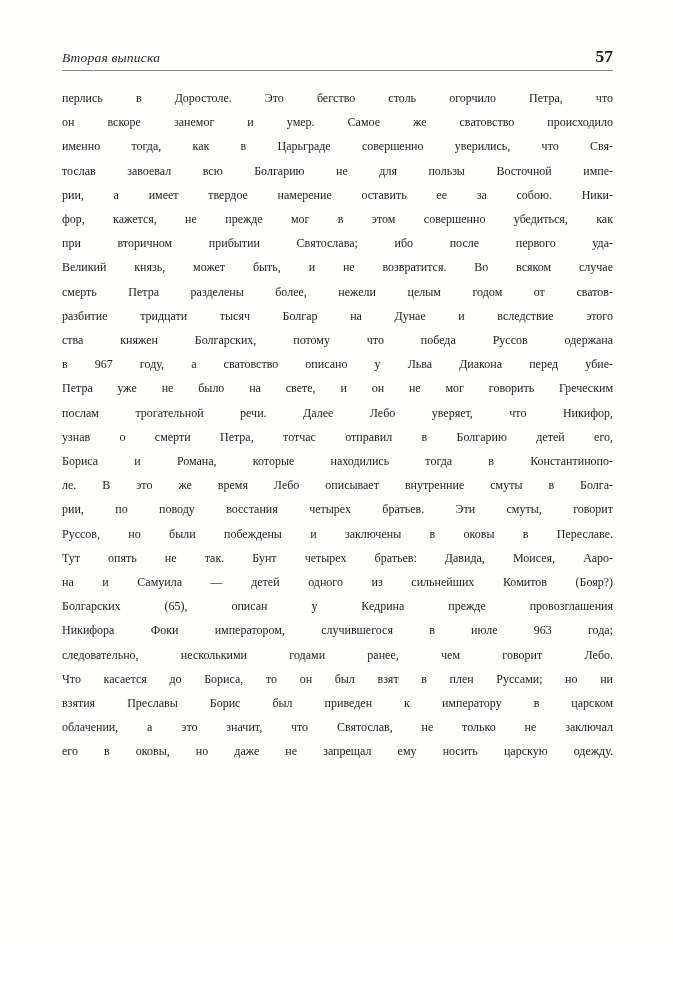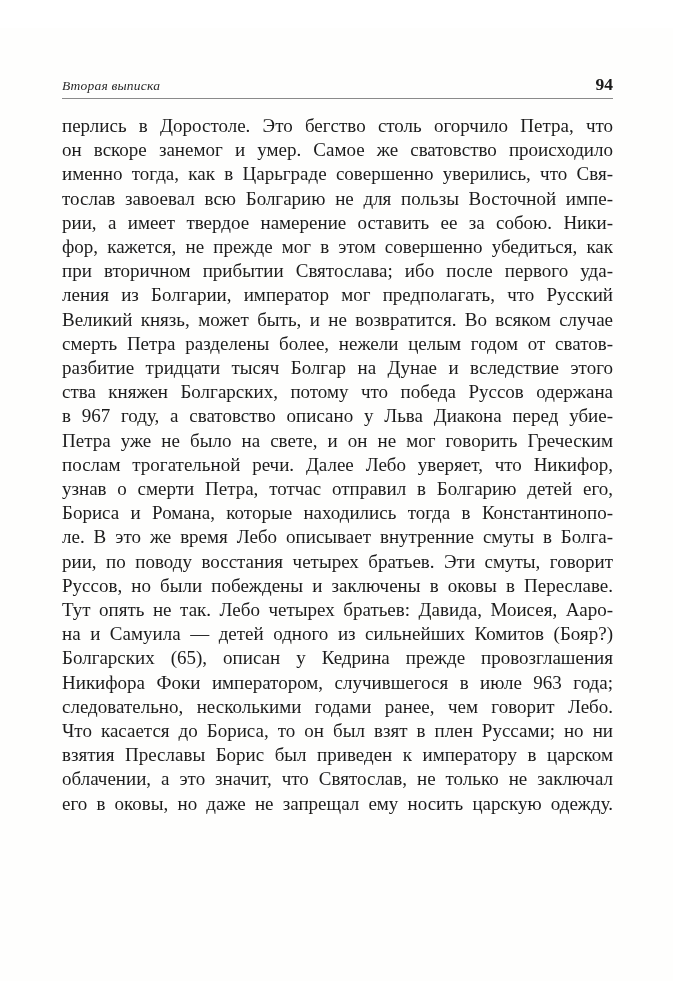--- a/index.html
+++ b/index.html
@@ -13,21 +13,20 @@
     font-family: "Liberation Serif", serif;
     color: #1c1c1c;
     -webkit-font-smoothing: antialiased;
   }
   .page {
     position: relative;
     width: 673px;
     height: 953px;
     background: #fefefd;
     overflow: hidden;
-    margin-top: 28px;
   }
   .page-header {
     position: absolute;
     left: 62px;
     right: 60px;
     top: 46px;
     display: flex;
     justify-content: space-between;
     align-items: baseline;
   }
@@ -48,65 +47,64 @@
     right: 60px;
     top: 70px;
     height: 0;
     border-top: 1px solid #8a8a8a;
   }
   .body-text {
     position: absolute;
     left: 62px;
     right: 60px;
     top: 86px;
-    font-size: 19px;
+    font-size: 12px;
     line-height: 24.2px;
   }
   .text-line {
     text-align: justify;
     text-align-last: justify;
     -moz-text-align-last: justify;
     white-space: normal;
     min-height: 24.2px;
   }
 </style>
 </head>
 <body>
 
 <div class="page">
 
   <div class="page-header">
     <span class="running-title">Вторая выписка</span>
-    <span class="page-number">94</span>
+    <span class="page-number">57</span>
   </div>
 
   <div class="header-rule"></div>
 
   <div class="body-text">
       <div class="text-line">перлись в Доростоле. Это бегство столь огорчило Петра, что</div>
       <div class="text-line">он вскоре занемог и умер. Самое же сватовство происходило</div>
       <div class="text-line">именно тогда, как в Царьграде совершенно уверились, что Свя-</div>
       <div class="text-line">тослав завоевал всю Болгарию не для пользы Восточной импе-</div>
       <div class="text-line">рии, а имеет твердое намерение оставить ее за собою. Ники-</div>
       <div class="text-line">фор, кажется, не прежде мог в этом совершенно убедиться, как</div>
       <div class="text-line">при вторичном прибытии Святослава; ибо после первого уда-</div>
-      <div class="text-line">ления из Болгарии, император мог предполагать, что Русский</div>
       <div class="text-line">Великий князь, может быть, и не возвратится. Во всяком случае</div>
       <div class="text-line">смерть Петра разделены более, нежели целым годом от сватов-</div>
       <div class="text-line">разбитие тридцати тысяч Болгар на Дунае и вследствие этого</div>
       <div class="text-line">ства княжен Болгарских, потому что победа Руссов одержана</div>
       <div class="text-line">в 967 году, а сватовство описано у Льва Диакона перед убие-</div>
       <div class="text-line">Петра уже не было на свете, и он не мог говорить Греческим</div>
       <div class="text-line">послам трогательной речи. Далее Лебо уверяет, что Никифор,</div>
       <div class="text-line">узнав о смерти Петра, тотчас отправил в Болгарию детей его,</div>
       <div class="text-line">Бориса и Романа, которые находились тогда в Константинопо-</div>
       <div class="text-line">ле. В это же время Лебо описывает внутренние смуты в Болга-</div>
       <div class="text-line">рии, по поводу восстания четырех братьев. Эти смуты, говорит</div>
       <div class="text-line">Руссов, но были побеждены и заключены в оковы в Переславе.</div>
-      <div class="text-line">Тут опять не так. Лебо четырех братьев: Давида, Моисея, Ааро-</div>
+      <div class="text-line">Тут опять не так. Бунт четырех братьев: Давида, Моисея, Ааро-</div>
       <div class="text-line">на и Самуила — детей одного из сильнейших Комитов (Бояр?)</div>
       <div class="text-line">Болгарских (65), описан у Кедрина прежде провозглашения</div>
       <div class="text-line">Никифора Фоки императором, случившегося в июле 963 года;</div>
       <div class="text-line">следовательно, несколькими годами ранее, чем говорит Лебо.</div>
       <div class="text-line">Что касается до Бориса, то он был взят в плен Руссами; но ни</div>
       <div class="text-line">взятия Преславы Борис был приведен к императору в царском</div>
       <div class="text-line">облачении, а это значит, что Святослав, не только не заключал</div>
       <div class="text-line">его в оковы, но даже не запрещал ему носить царскую одежду.</div>
     </div>
 

